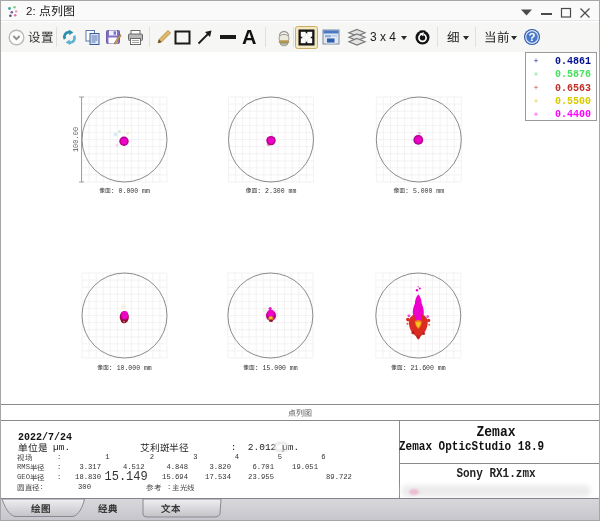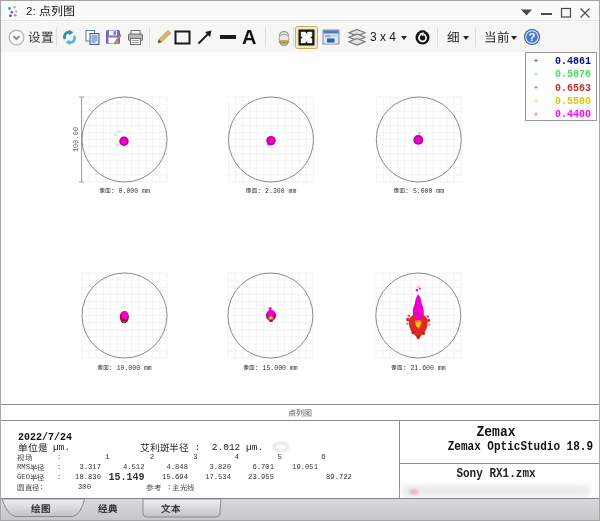--- a/index.html
+++ b/index.html
@@ -299,21 +299,21 @@
     <div class="abs row" style="left:139px;top:441.5px"><svg class="cj" style="width:9.8px;height:9.8px;color:#222;" viewBox="0 -860 1000 1000">
         <use href="#zn" fill="currentColor"></use>
       </svg><svg class="cj" style="width:9.8px;height:9.8px;color:#222;" viewBox="0 -860 1000 1000">
         <use href="#zo" fill="currentColor"></use>
       </svg><svg class="cj" style="width:9.8px;height:9.8px;color:#222;" viewBox="0 -860 1000 1000">
         <use href="#zp" fill="currentColor"></use>
       </svg><svg class="cj" style="width:9.8px;height:9.8px;color:#222;" viewBox="0 -860 1000 1000">
         <use href="#zq" fill="currentColor"></use>
       </svg><svg class="cj" style="width:9.8px;height:9.8px;color:#222;" viewBox="0 -860 1000 1000">
         <use href="#zr" fill="currentColor"></use>
-      </svg><span class="mt mono" style="font-size:9.5px;line-height:10px;color:#222;">&nbsp;:&nbsp;&nbsp;2.012&nbsp;µm.</span></div>
+      </svg><span class="mt mono" style="font-size:9.5px;line-height:10px;color:#222;margin-left:36px;">&nbsp;:&nbsp;&nbsp;2.012&nbsp;µm.</span></div>
     <div class="abs row" style="left:0;top:453px;width:400px;height:9px">
       <span class="abs row" style="left:16px;top:0"><svg class="cj" style="width:7.5px;height:7.5px;color:#444;" viewBox="0 -860 1000 1000">
           <use href="#zs" fill="currentColor"></use>
         </svg><svg class="cj" style="width:7.5px;height:7.5px;color:#444;" viewBox="0 -860 1000 1000">
           <use href="#zt" fill="currentColor"></use>
         </svg></span>
       <span class="abs row" style="left:56px;top:0"><span class="mt mono" style="font-size:7.2px;line-height:7.5px;color:#444;">:</span></span>
       <span class="abs row" style="left:68.5px;top:0;width:40px;text-align:right"><span class="mt mono" style="font-size:7.2px;line-height:7.5px;color:#333;">1</span></span>
       <span class="abs row" style="left:113px;top:0;width:40px;text-align:right"><span class="mt mono" style="font-size:7.2px;line-height:7.5px;color:#333;">2</span></span>
       <span class="abs row" style="left:156.5px;top:0;width:40px;text-align:right"><span class="mt mono" style="font-size:7.2px;line-height:7.5px;color:#333;">3</span></span>
@@ -336,21 +336,21 @@
       <span class="abs row" style="left:277px;top:0;width:40px;text-align:right"><span class="mt mono" style="font-size:7.2px;line-height:7.5px;color:#333;">19.051</span></span>
     </div>
     <div class="abs row" style="left:0;top:473px;width:400px;height:9px">
       <span class="abs row" style="left:16px;top:0"><span class="mt mono" style="font-size:7.2px;line-height:7.5px;color:#444;">GEO</span><svg class="cj" style="width:7.5px;height:7.5px;color:#444;" viewBox="0 -860 1000 1000">
           <use href="#zq" fill="currentColor"></use>
         </svg><svg class="cj" style="width:7.5px;height:7.5px;color:#444;" viewBox="0 -860 1000 1000">
           <use href="#zr" fill="currentColor"></use>
         </svg></span>
       <span class="abs row" style="left:56px;top:0"><span class="mt mono" style="font-size:7.2px;line-height:7.5px;color:#444;">:</span></span>
       <span class="abs row" style="left:60px;top:0;width:40px;text-align:right"><span class="mt mono" style="font-size:7.2px;line-height:7.5px;color:#333;">18.830</span></span>
-      <span class="abs row" style="left:103.5px;top:0;width:40px;text-align:right"><span class="mt mono" style="font-size:10px;line-height:7.5px;color:#333;font-weight:bold;">15.149</span></span>
+      <span class="abs row" style="left:103.5px;top:0;width:40px;text-align:right"><span class="mt mono" style="font-size:12px;line-height:7.5px;color:#333;">15.149</span></span>
       <span class="abs row" style="left:147px;top:0;width:40px;text-align:right"><span class="mt mono" style="font-size:7.2px;line-height:7.5px;color:#333;">15.694</span></span>
       <span class="abs row" style="left:190px;top:0;width:40px;text-align:right"><span class="mt mono" style="font-size:7.2px;line-height:7.5px;color:#333;">17.534</span></span>
       <span class="abs row" style="left:233px;top:0;width:40px;text-align:right"><span class="mt mono" style="font-size:7.2px;line-height:7.5px;color:#333;">23.955</span></span>
       <span class="abs row" style="left:277px;top:0;width:40px;text-align:right"><span class="mt mono" style="font-size:7.2px;line-height:7.5px;color:#333;margin-left:48px;">89.722</span></span>
     </div>
     <div class="abs row" style="left:0;top:483px;width:400px;height:9px">
       <span class="abs row" style="left:16px;top:0"><svg class="cj" style="width:7.5px;height:7.5px;color:#444;" viewBox="0 -860 1000 1000">
           <use href="#zu" fill="currentColor"></use>
         </svg><svg class="cj" style="width:7.5px;height:7.5px;color:#444;" viewBox="0 -860 1000 1000">
           <use href="#zv" fill="currentColor"></use>
@@ -366,21 +366,21 @@
       <span class="abs row" style="left:166px;top:0"><span class="mt mono" style="font-size:7.2px;line-height:7.5px;color:#444;">:</span></span>
       <span class="abs row" style="left:171px;top:0"><svg class="cj" style="width:7.5px;height:7.5px;color:#444;" viewBox="0 -860 1000 1000">
           <use href="#zy" fill="currentColor"></use>
         </svg><svg class="cj" style="width:7.5px;height:7.5px;color:#444;" viewBox="0 -860 1000 1000">
           <use href="#zz" fill="currentColor"></use>
         </svg><svg class="cj" style="width:7.5px;height:7.5px;color:#444;" viewBox="0 -860 1000 1000">
           <use href="#zA" fill="currentColor"></use>
         </svg></span>
     </div>
     <div class="abs row" style="left:398px;top:424px;width:194px;text-align:center"><span class="mt mono" style="font-size:13px;line-height:13px;color:#111;font-weight:bold;transform:scale(1,1.12);transform-origin:top">Zemax</span></div>
-    <div class="abs row" style="left:398px;top:440px;width:194px;text-align:right"><span class="mt mono" style="font-size:11px;line-height:11.5px;color:#111;font-weight:bold;transform:scale(1,1.12);transform-origin:top">Zemax OpticStudio 18.9</span></div>
+    <div class="abs row" style="left:398px;top:440px;width:194px;text-align:left"><span class="mt mono" style="font-size:11px;line-height:11.5px;color:#111;font-weight:bold;transform:scale(1,1.12);transform-origin:top">Zemax OpticStudio 18.9</span></div>
     <div class="abs" style="left:398px;top:462px;width:200px;height:1px;background:#8a8a8a"></div>
     <div class="abs row" style="left:398px;top:467px;width:194px;text-align:center"><span class="mt mono" style="font-size:11px;line-height:11.5px;color:#222;font-weight:bold;transform:scale(1,1.1);transform-origin:top">Sony RX1.zmx</span></div>
     <div class="abs" style="left:400px;top:484px;width:190px;height:12px;background:#ececec;border-radius:6px;filter:blur(2.5px)"></div>
     <div class="abs" style="left:408px;top:488px;width:10px;height:6px;background:rgba(235,160,195,.65);border-radius:50%;filter:blur(1px)"></div>
     <div class="abs" style="left:272px;top:441px;width:16px;height:10px;border:2px solid #dedede;border-radius:50%;filter:blur(1px)"></div>
     <div class="abs" style="left:0;top:497px;width:598px;height:22px;background:linear-gradient(#d8d8dc,#c6c6cc);border-top:1px solid #83838d"></div>
     <svg class="abs" style="left:0;top:498px" width="598" height="21" viewBox="0 0 598 21">
       <defs>
         <linearGradient id="tg" x1="0" y1="0" x2="0" y2="1">
           <stop offset="0" stop-color="#f0f0f2"></stop>

